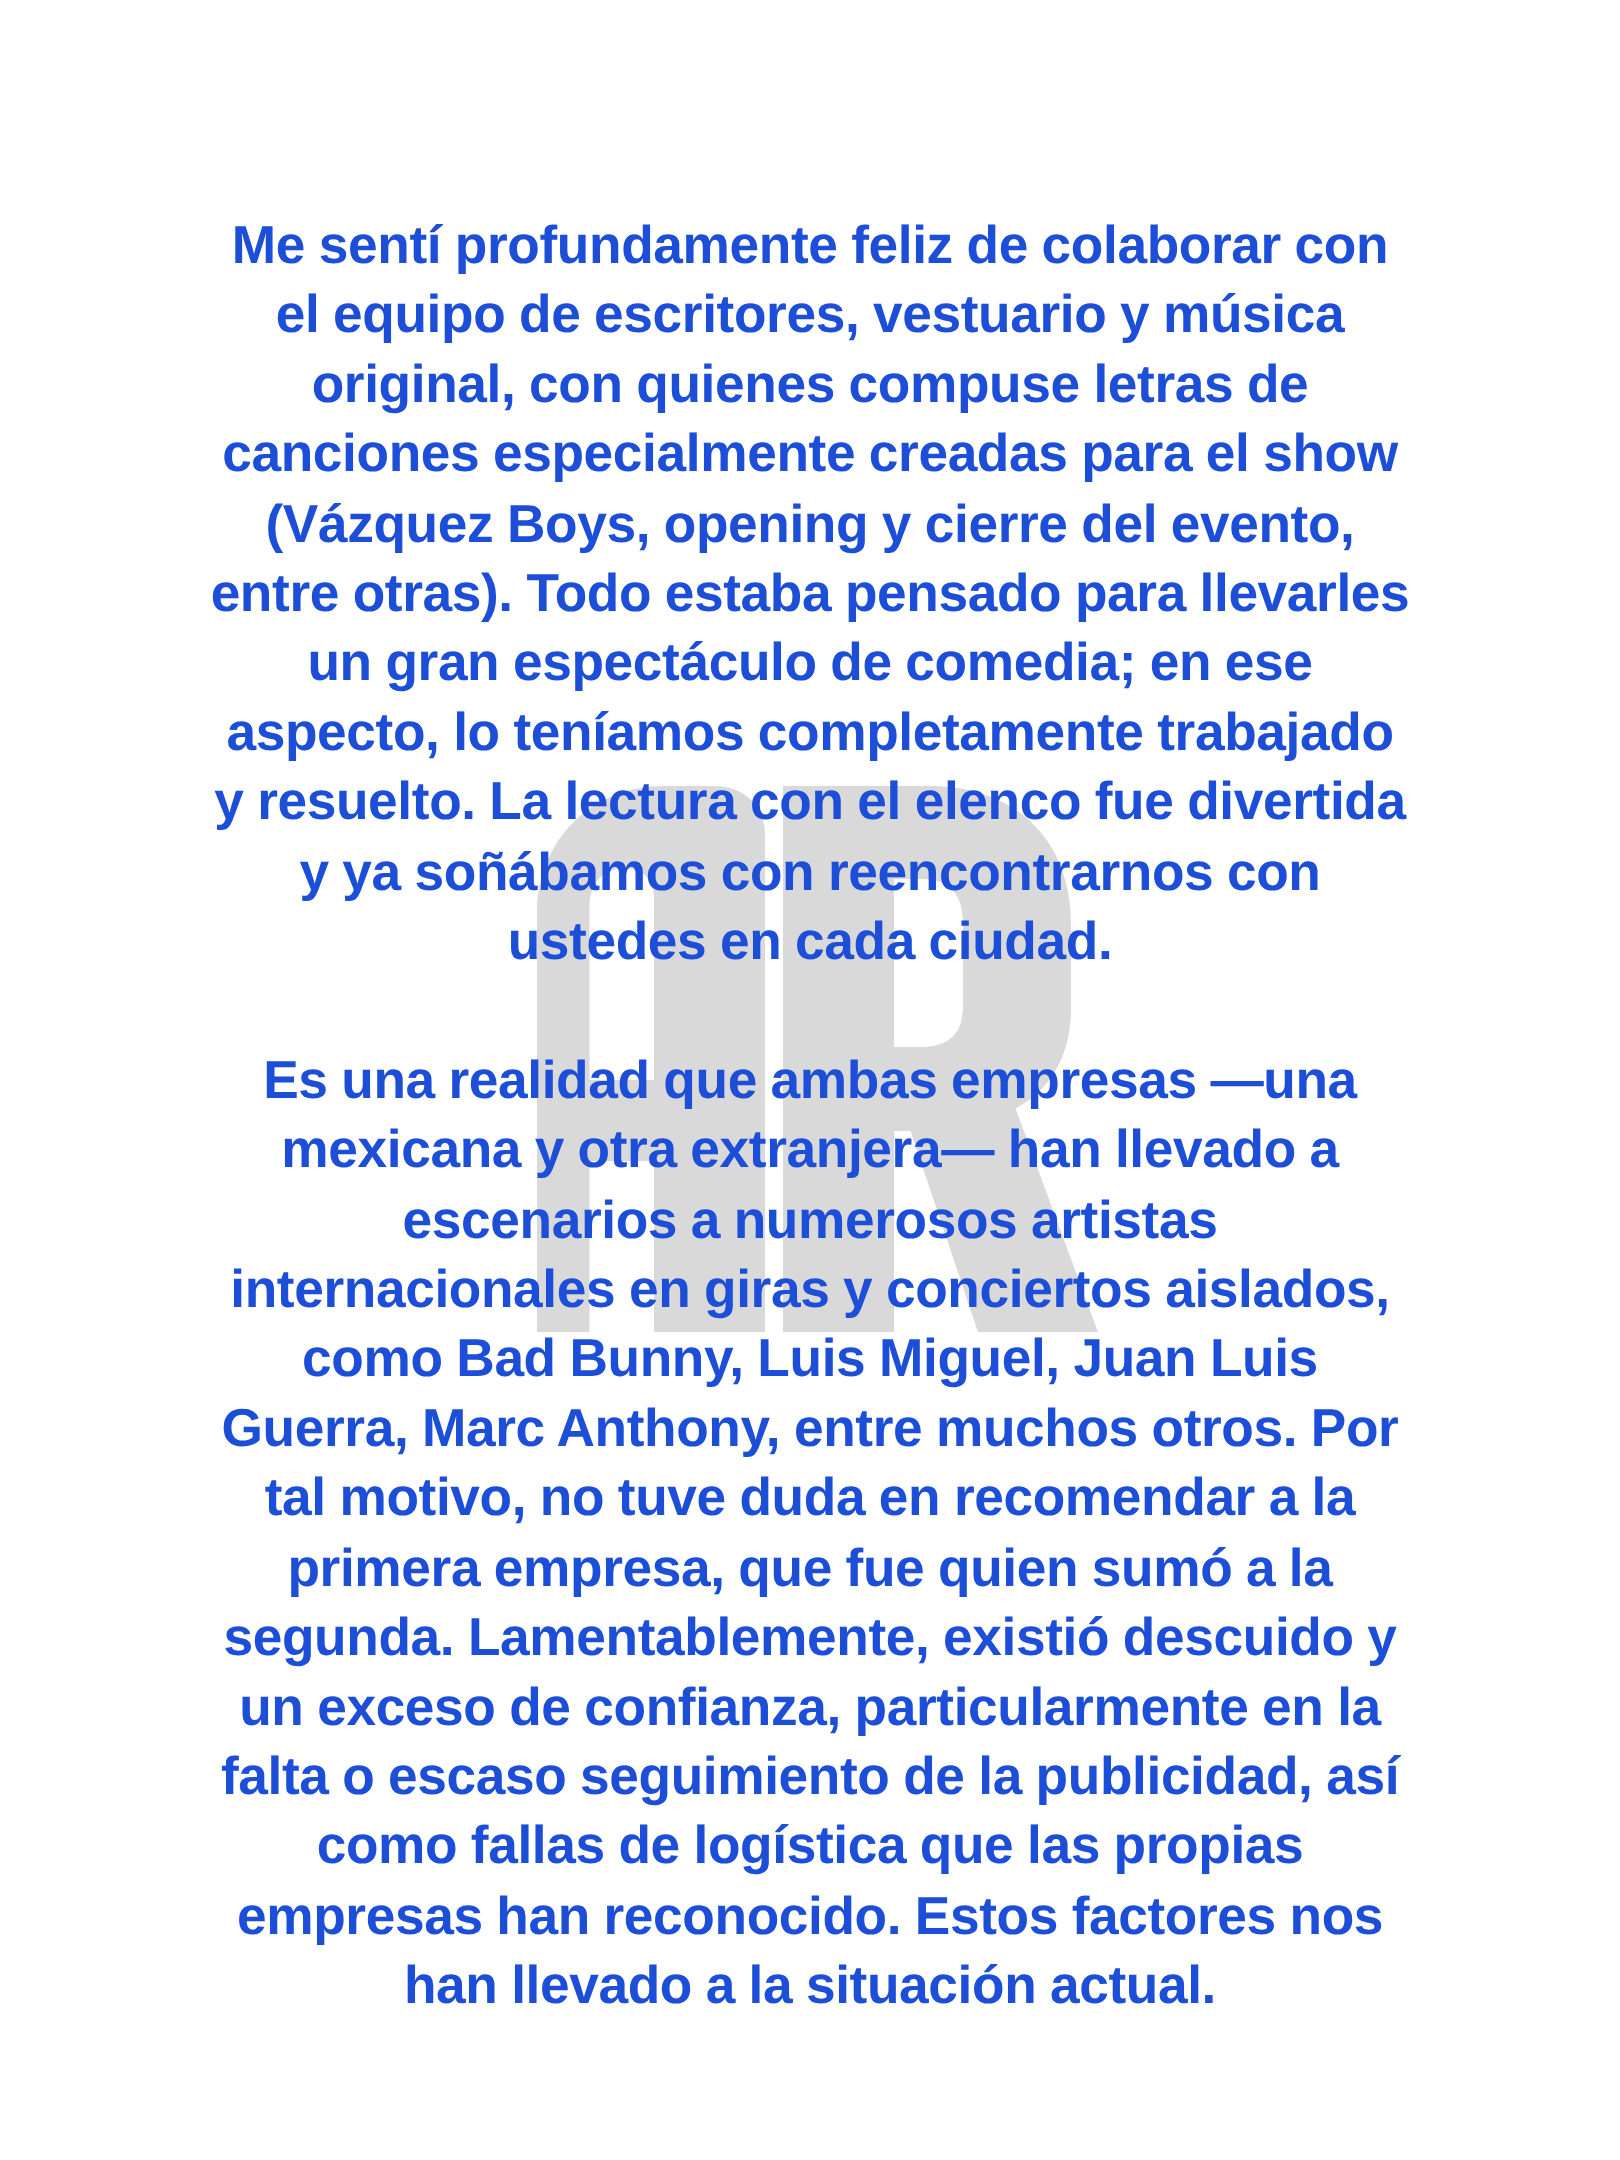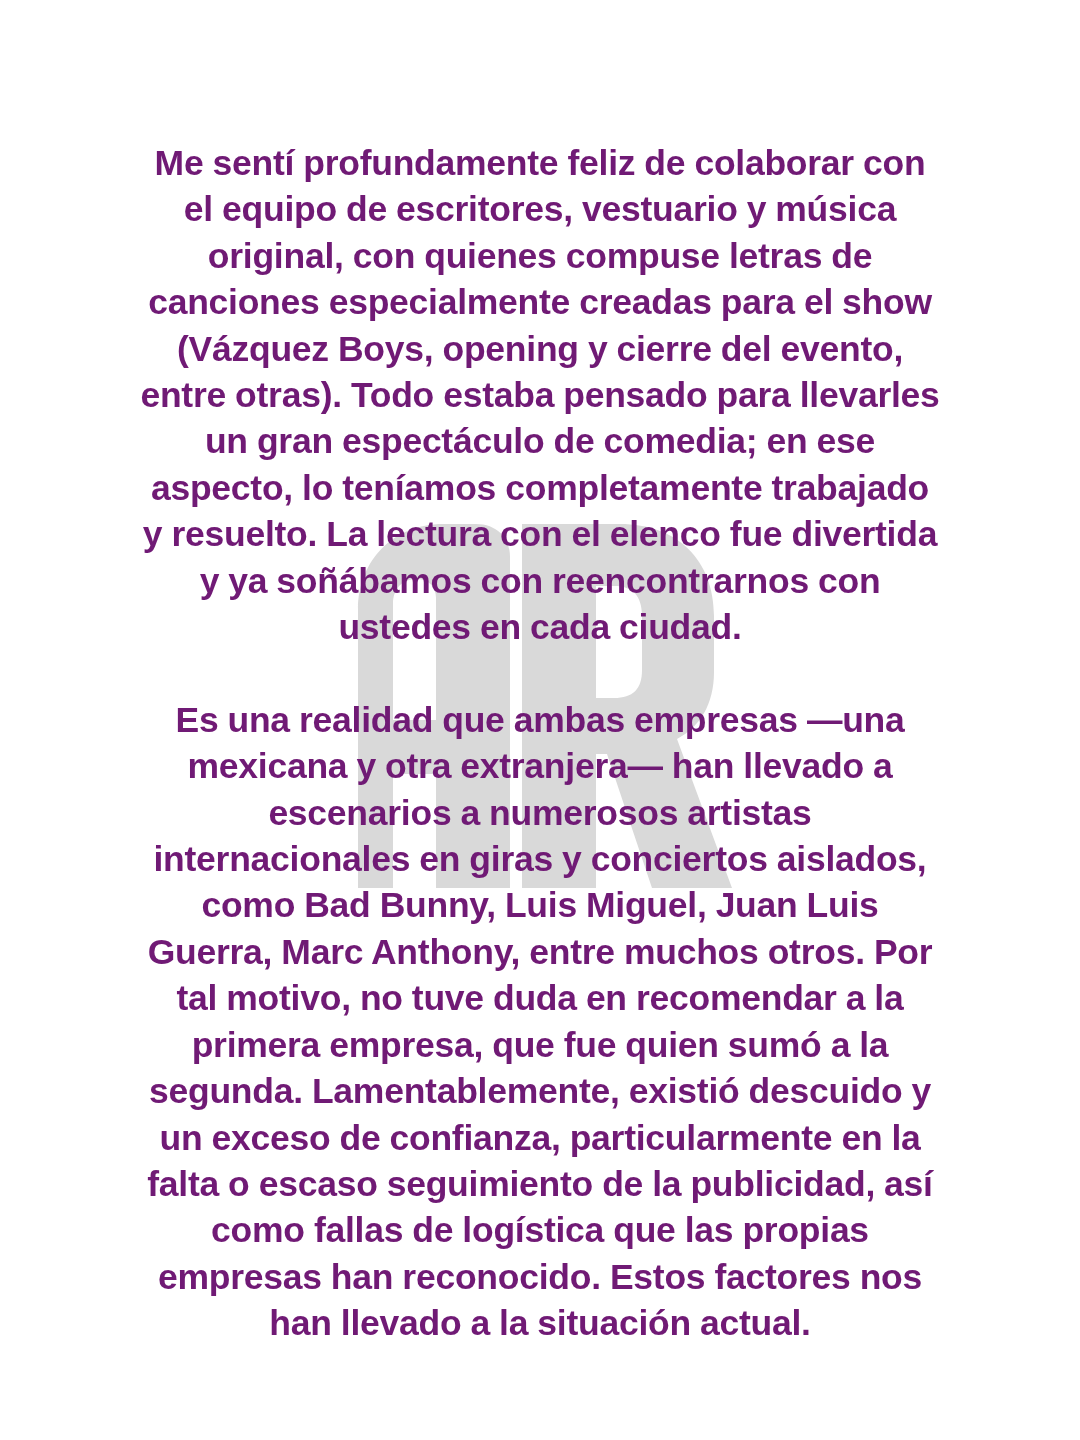--- a/index.html
+++ b/index.html
@@ -42,21 +42,21 @@
 
   
   #statement {
     position: absolute;
     left: 50%;
     transform: translateX(-50%);
     top: 140px;
     width: 800px;
     z-index: 2;
     text-align: center;
-    color: #701a75;
+    color: #1d4ed8;
     font-family: "Liberation Sans", sans-serif;
     font-weight: bold;
     font-size: 35.5px;
     line-height: 46.4px;
     letter-spacing: -0.25px;
     word-spacing: -0.5px;
     -webkit-font-smoothing: antialiased;
   }
   #statement p {
     margin: 0;

